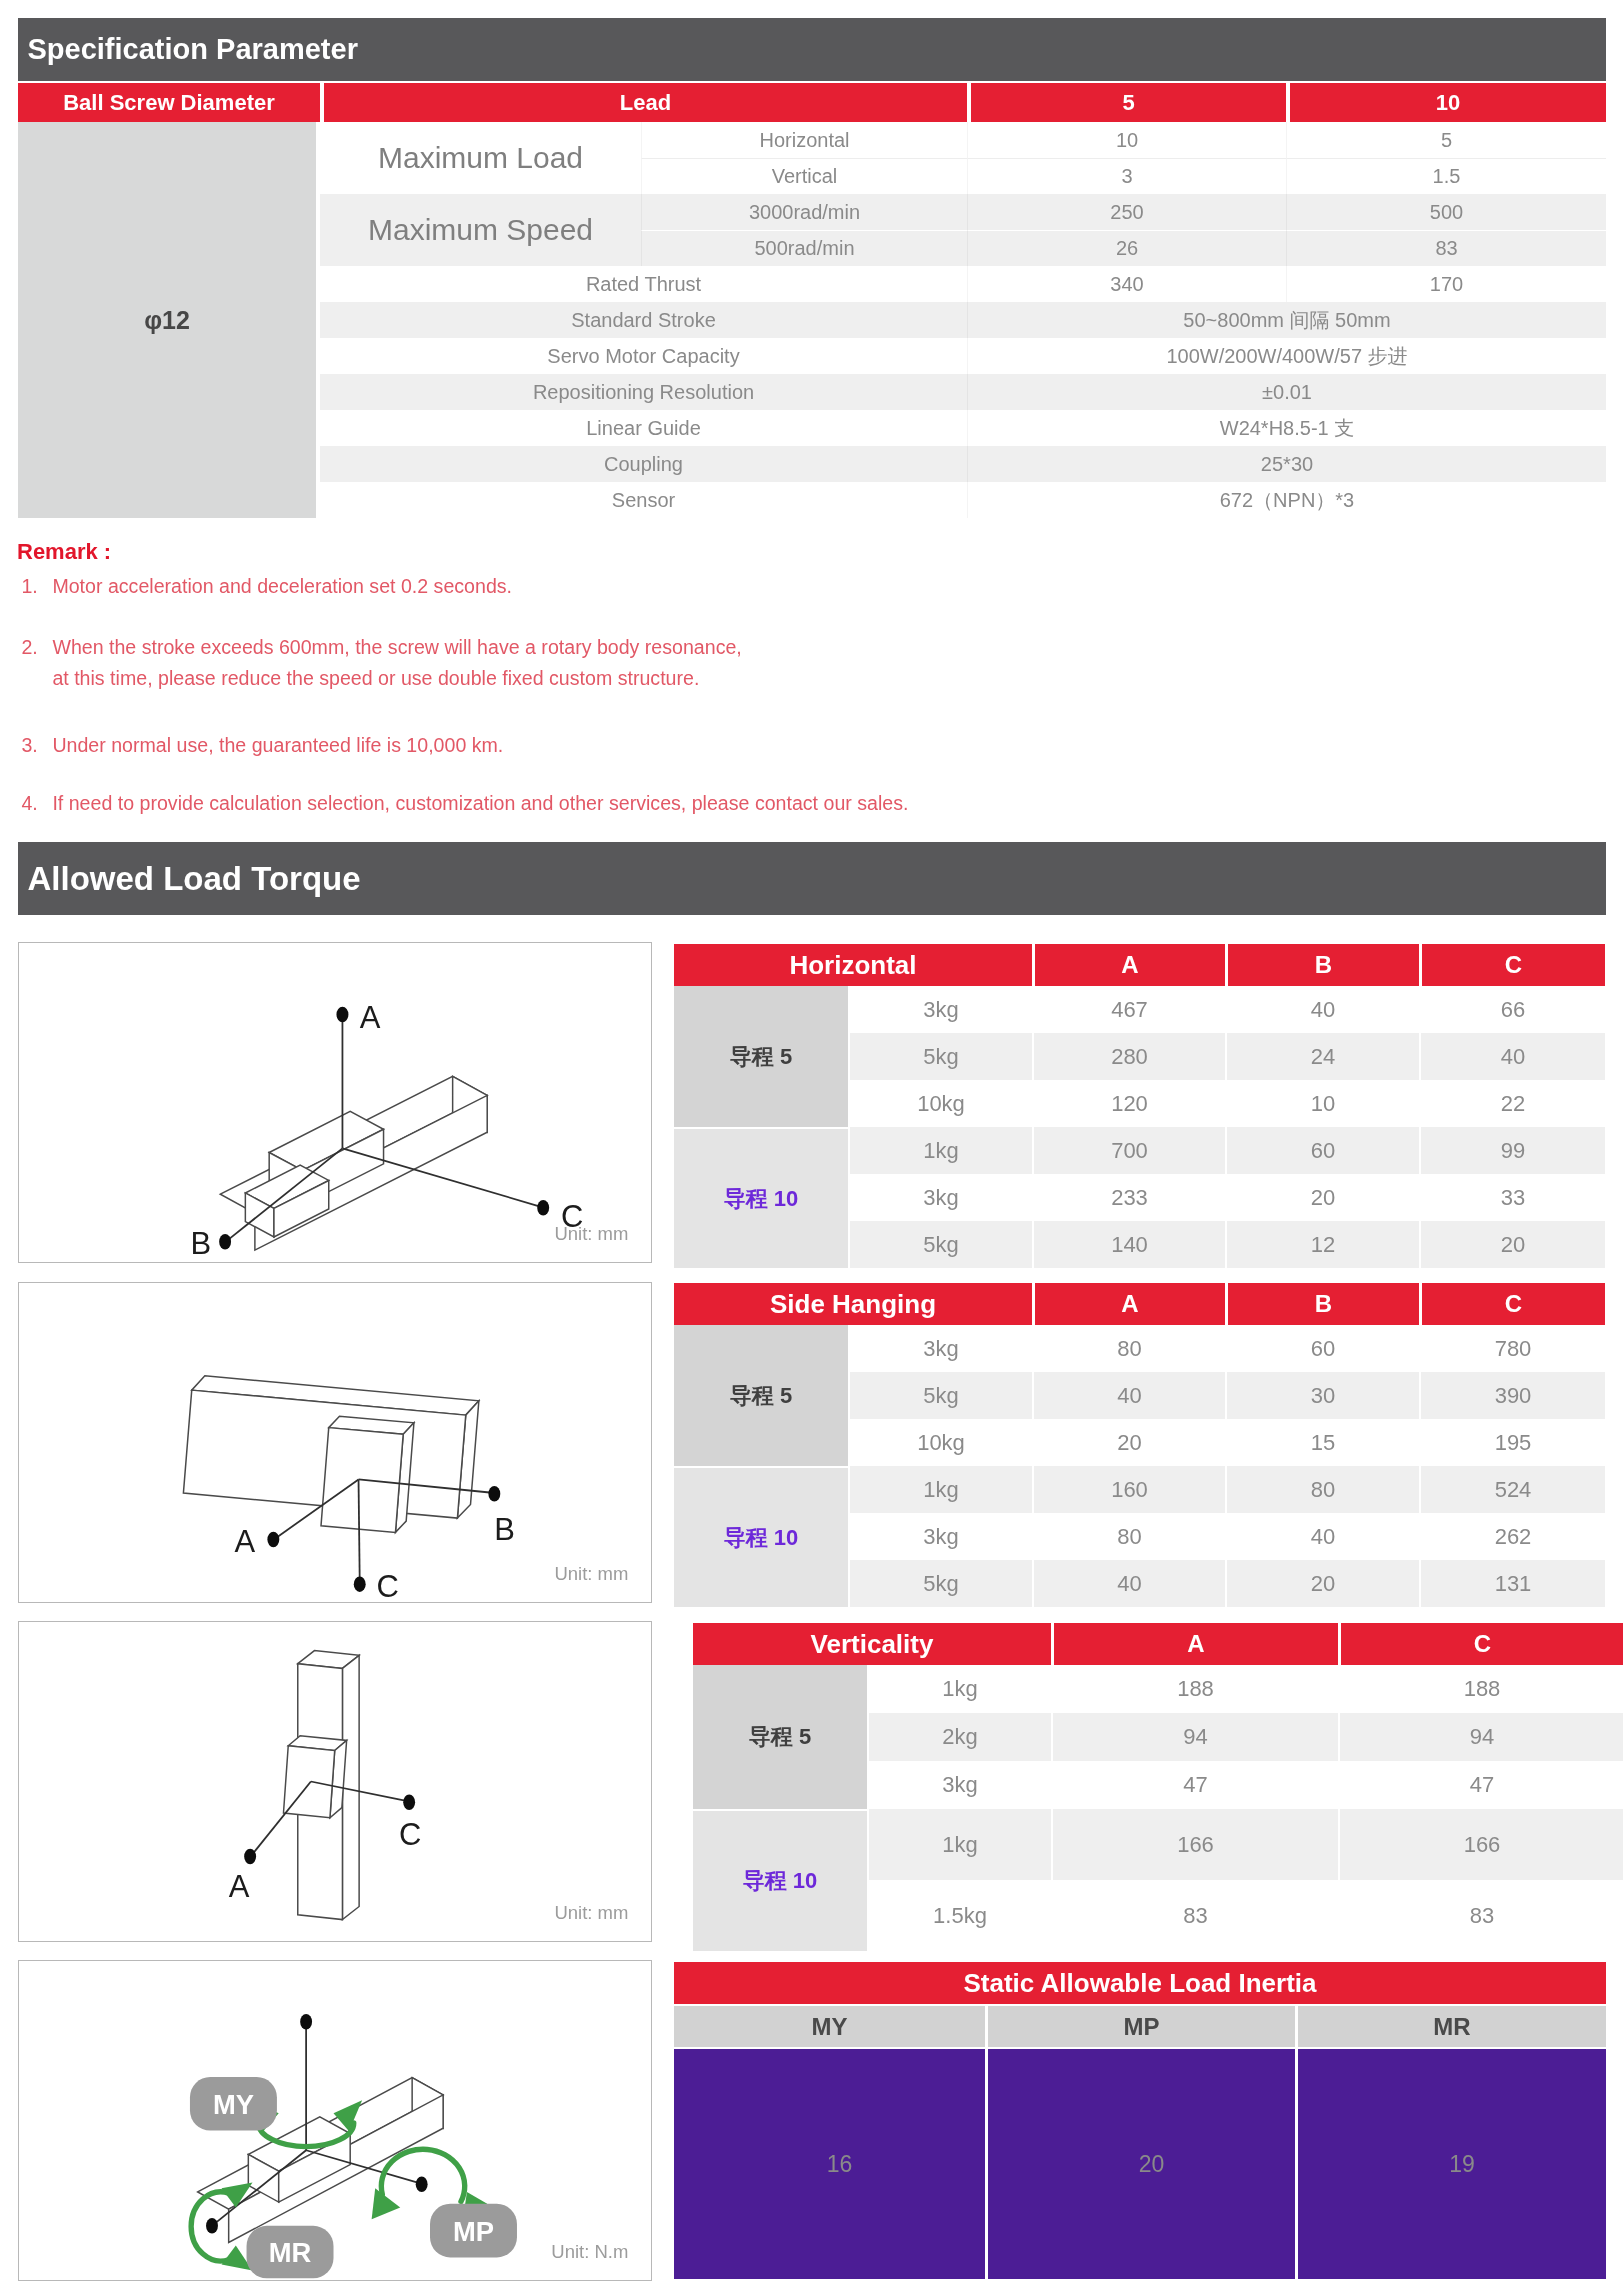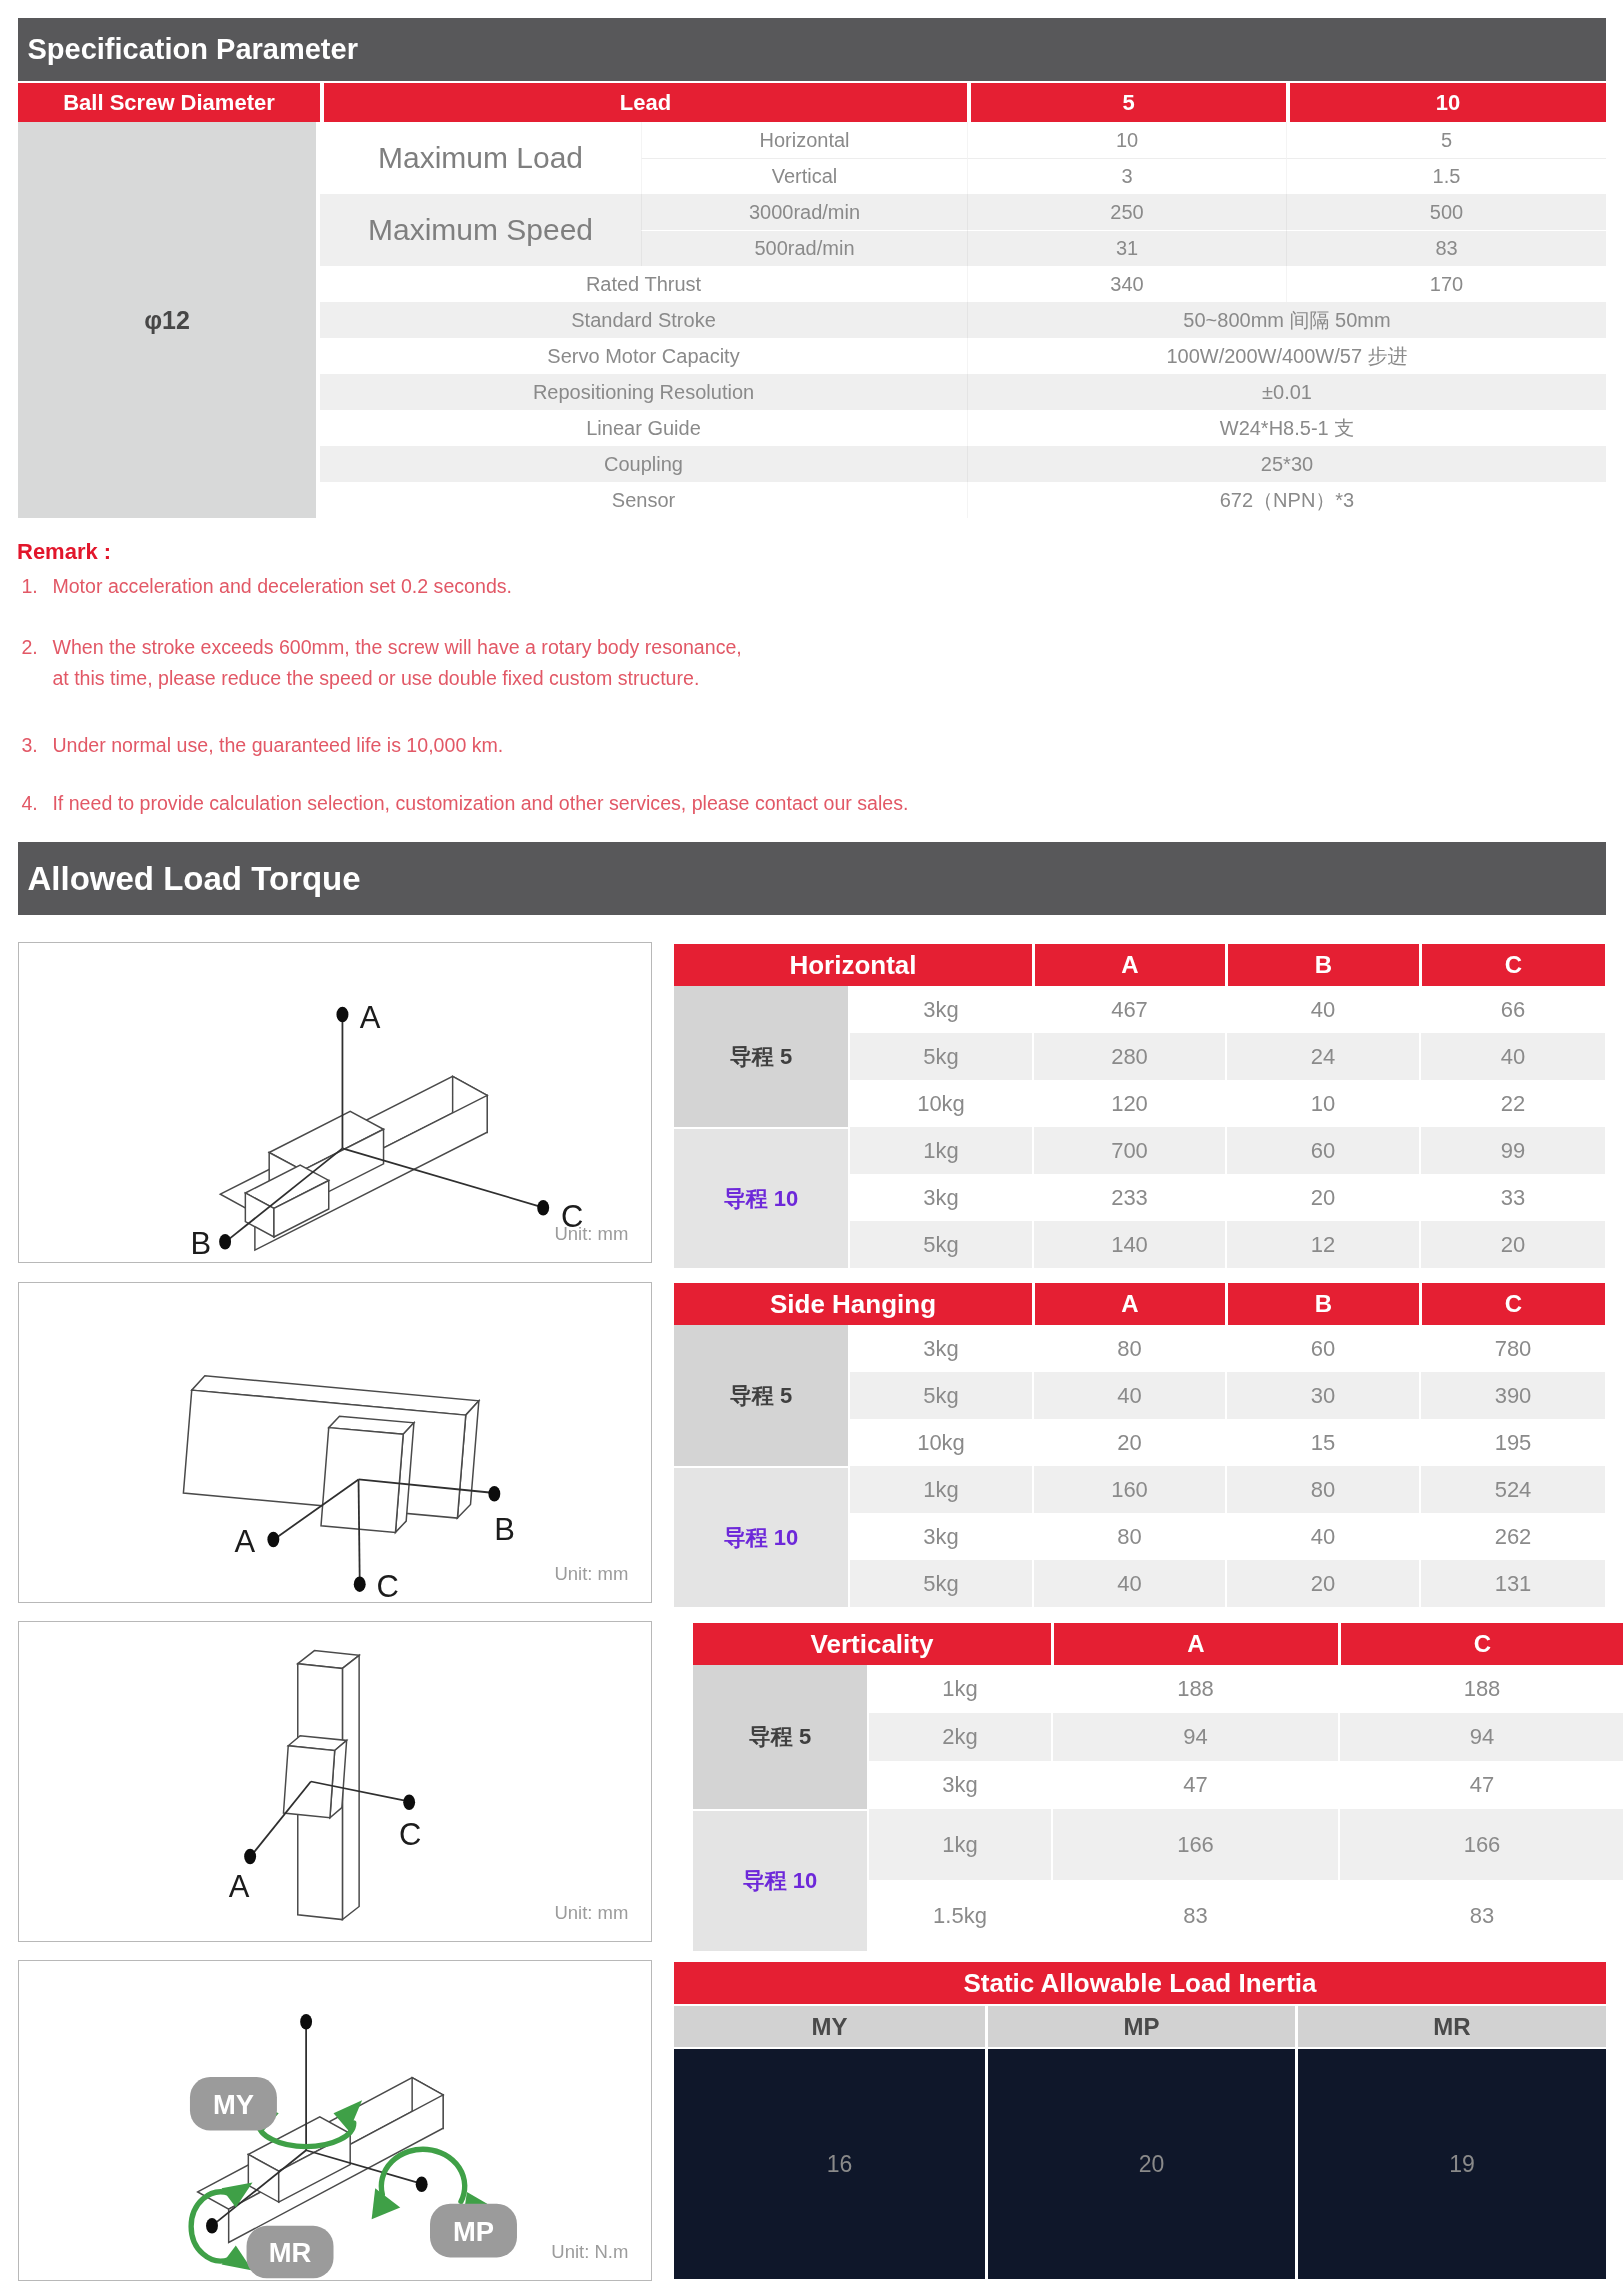--- a/index.html
+++ b/index.html
@@ -58,21 +58,21 @@
   .t4{grid-template-columns:174px 184px 287px 286px;
       grid-template-rows:42px 48px 48px 48px 71px 71px;margin-left:19px;}
   .tst{grid-template-columns:311px 310px 311px;
       grid-template-rows:42px 43px 232px;}
   .ttitle{background:var(--red);color:#fff;font-weight:bold;font-size:26px;}
   .tcol{background:var(--red);color:#fff;font-weight:bold;font-size:24px;border-left:3px solid #fff;}
   .dc5{background:#d4d4d4;color:#3f3f3f;font-size:22px;font-weight:bold;}
   .dc10{background:#e4e4e4;color:#6d28d9;font-size:22px;font-weight:bold;border-top:2.4px solid #fff;}
   .tv{font-size:22px;color:var(--txtgray);border-left:2.4px solid #fff;}
   .subh{background:#d2d2d2;color:#4a4a4a;font-weight:bold;font-size:24px;border-top:2.4px solid #fff;}
-  .stv{background:#0f172a;color:var(--txtgray);font-size:23px;border-top:2.4px solid #fff;padding-left:20px;}
+  .stv{background:#4c1d95;color:var(--txtgray);font-size:23px;border-top:2.4px solid #fff;padding-left:20px;}
   .bl4{border-left:3px solid #fff;}
 
   .wire{stroke:#4a4a4a;stroke-width:2.5;fill:#ffffff;}
   .axis{stroke:#2f2f2f;stroke-width:3;fill:none;}
   .dot{fill:#0d0d0d;}
   .axl{font-size:52px;fill:#1c1c1c;}
   .garc{stroke:var(--green);stroke-width:9;fill:none;stroke-linecap:round;}
   .ghead{fill:var(--green);}
   .badge{fill:#9b9b9b;}
   .badgetxt{fill:#ffffff;font-size:46px;font-weight:bold;text-anchor:middle;}
@@ -100,21 +100,21 @@
     <div class="cell rw vl" style="grid-area:2/5/3/6">5</div>
     <div class="cell rw vl ht" style="grid-area:3/3/4/4">Vertical</div>
     <div class="cell rw vl ht" style="grid-area:3/4/4/5">3</div>
     <div class="cell rw vl ht" style="grid-area:3/5/4/6">1.5</div>
 
     <div class="cell glab rg" style="grid-area:4/2/6/3">Maximum Speed</div>
     <div class="cell rg vl" style="grid-area:4/3/5/4">3000rad/min</div>
     <div class="cell rg vl" style="grid-area:4/4/5/5">250</div>
     <div class="cell rg vl" style="grid-area:4/5/5/6">500</div>
     <div class="cell rg vl hw" style="grid-area:5/3/6/4">500rad/min</div>
-    <div class="cell rg vl hw" style="grid-area:5/4/6/5">31</div>
+    <div class="cell rg vl hw" style="grid-area:5/4/6/5">26</div>
     <div class="cell rg vl hw" style="grid-area:5/5/6/6">83</div>
 
     <div class="cell rw" style="grid-area:6/2/7/4">Rated Thrust</div>
     <div class="cell rw vl" style="grid-area:6/4/7/5">340</div>
     <div class="cell rw vl" style="grid-area:6/5/7/6">170</div>
 
     <div class="cell rg" style="grid-area:7/2/8/4">Standard Stroke</div>
     <div class="cell rg vl" style="grid-area:7/4/8/6">50~800mm 间隔 50mm</div>
     <div class="cell rw" style="grid-area:8/2/9/4">Servo Motor Capacity</div>
     <div class="cell rw vl" style="grid-area:8/4/9/6">100W/200W/400W/57 步进</div>

